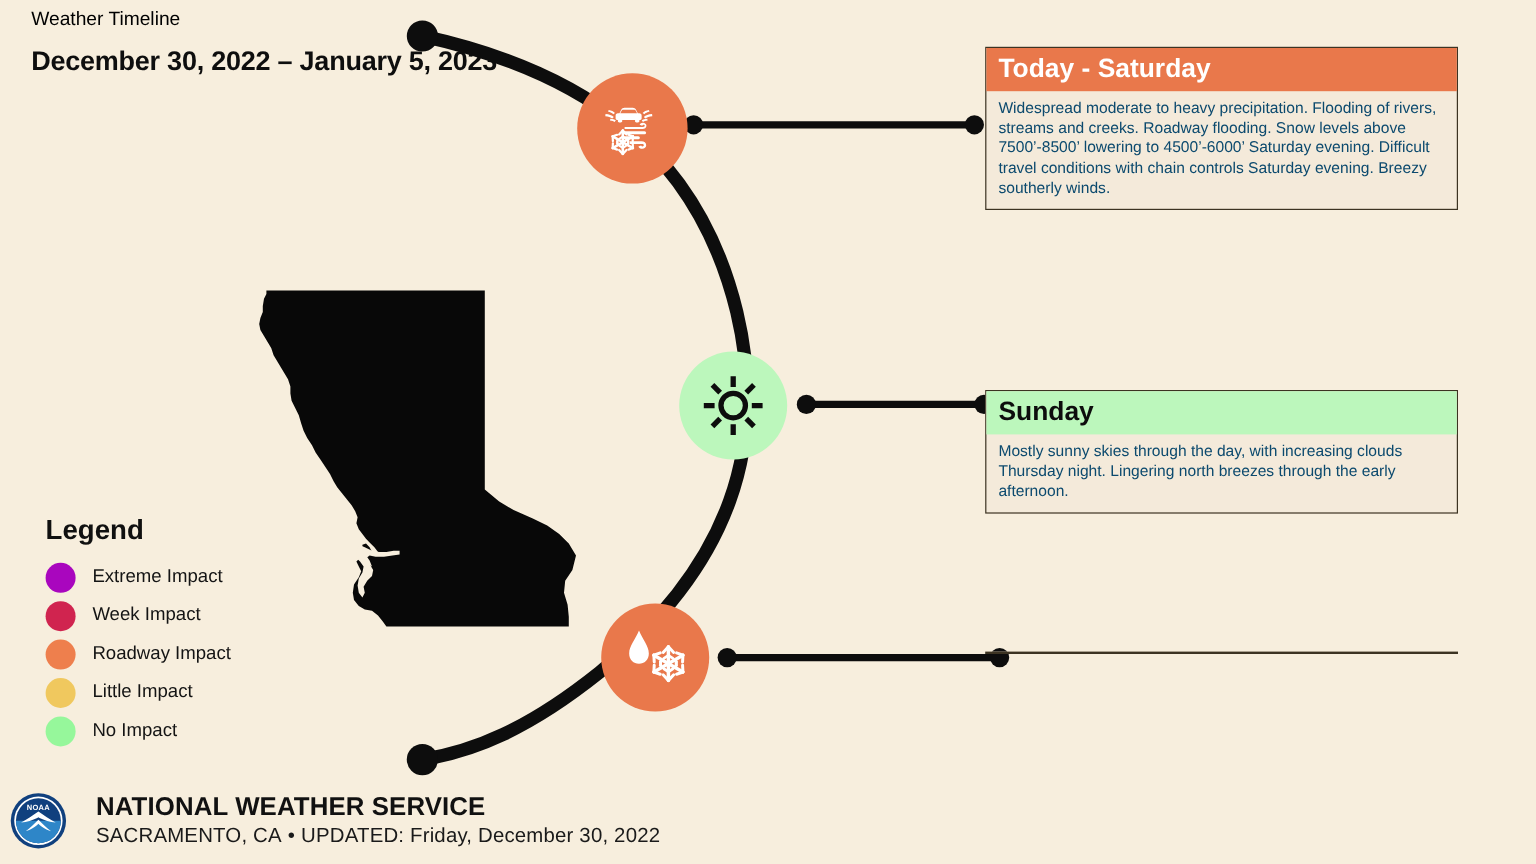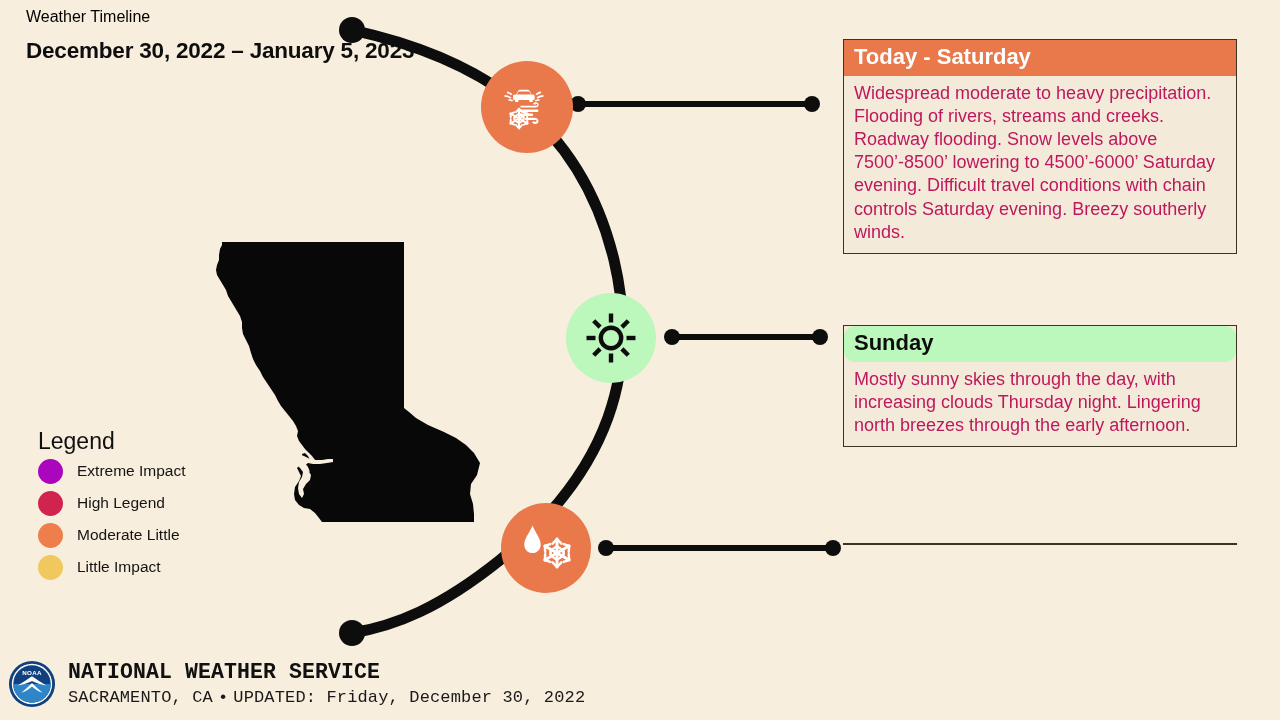--- a/index.html
+++ b/index.html
@@ -51,22 +51,23 @@
 
   
   #legend {
     position: absolute;
     left: 38px;
     top: 428px;
     width: 230px;
   }
   #legend-title {
     font-size: 23px;
-    font-weight: normal;
+    font-weight: bold;
     color: #101010;
+    margin-bottom: 10px;
     display: block;
   }
   .legend-row {
     display: flex;
     align-items: center;
     height: 32px;
     text-align: center;
   }
   .legend-dot {
     width: 25px;
@@ -99,54 +100,54 @@
     align-items: center;
     justify-content: center;
   }
   #node-0 { left: 481px; top: 61px;  width: 92px; height: 92px; background: #E9784B; }
   #node-1 { left: 566px; top: 293px; width: 90px; height: 90px; background: #BCF7BC; }
   #node-2 { left: 501px; top: 503px; width: 90px; height: 90px; background: #E9784B; }
 
   
   .panel {
     position: absolute;
-    left: 843px;
+    left: 821px;
     width: 394px;
     border: 1.5px solid #3C3322;
     background: #F4EADA;
     box-sizing: border-box;
   }
   #panel-0 { top: 39px; }
   #panel-1 { top: 325px; }
   #panel-2 { top: 543px; }
   .panel-head {
     padding: 4px 10px 6px 10px;
     font-size: 22px;
     font-weight: bold;
     line-height: 1.18;
   }
   .panel-head.orange { background: #E9784B; color: #FFFFFF; }
-  .panel-head.green  { background: #BCF7BC; color: #0D0D0D; border-radius: 11px; }
+  .panel-head.green  { background: #BCF7BC; color: #0D0D0D; }
   .panel-body {
     padding: 6px 10px 9px 10px;
-    font-size: 18px;
+    font-size: 13px;
     line-height: 1.285;
-    color: #be185d;
+    color: #0c4a6e;
   }
 
   
   #footer {
     position: absolute;
     left: 8px;
     top: 660px;
     display: flex;
     align-items: center;
   }
   #noaa-logo { width: 48px; height: 48px; flex: 0 0 auto; }
-  #footer-text { margin-left: 12px; font-family: Liberation Mono, monospace; }
+  #footer-text { margin-left: 24px; }
   #footer-title {
     display: block;
     font-size: 21.5px;
     font-weight: bold;
     color: #111111;
     letter-spacing: 0.1px;
     line-height: 1.1;
   }
   #footer-sub {
     display: block;
@@ -192,29 +193,33 @@
 
   <div id="legend">
     <span id="legend-title">Legend</span>
 
     <div class="legend-row">
       <span class="legend-dot" style="background:#A906BE"></span>
       <span class="legend-label">Extreme Impact</span>
     </div>
     <div class="legend-row">
       <span class="legend-dot" style="background:#D0244F"></span>
-      <span class="legend-label">High Legend</span>
+      <span class="legend-label">Week Impact</span>
     </div>
     <div class="legend-row">
       <span class="legend-dot" style="background:#EE7F4D"></span>
-      <span class="legend-label">Moderate Little</span>
+      <span class="legend-label">Roadway Impact</span>
     </div>
     <div class="legend-row">
       <span class="legend-dot" style="background:#F0C85E"></span>
       <span class="legend-label">Little Impact</span>
+    </div>
+    <div class="legend-row">
+      <span class="legend-dot" style="background:#96F79B"></span>
+      <span class="legend-label">No Impact</span>
     </div>
   </div>
 
   <svg id="timeline-svg" viewBox="0 0 1280 720" xmlns="http://www.w3.org/2000/svg">
 
     <path d="M352 30 C 480 58, 580 120, 614 260
              C 640 370, 610 470, 500 560
              C 440 608, 395 626, 352 633" fill="none" stroke="#0D0D0D" stroke-width="11" stroke-linecap="round"></path>
     <circle cx="352" cy="30" r="13" fill="#0D0D0D"></circle>
     <circle cx="352" cy="633" r="13" fill="#0D0D0D"></circle>

